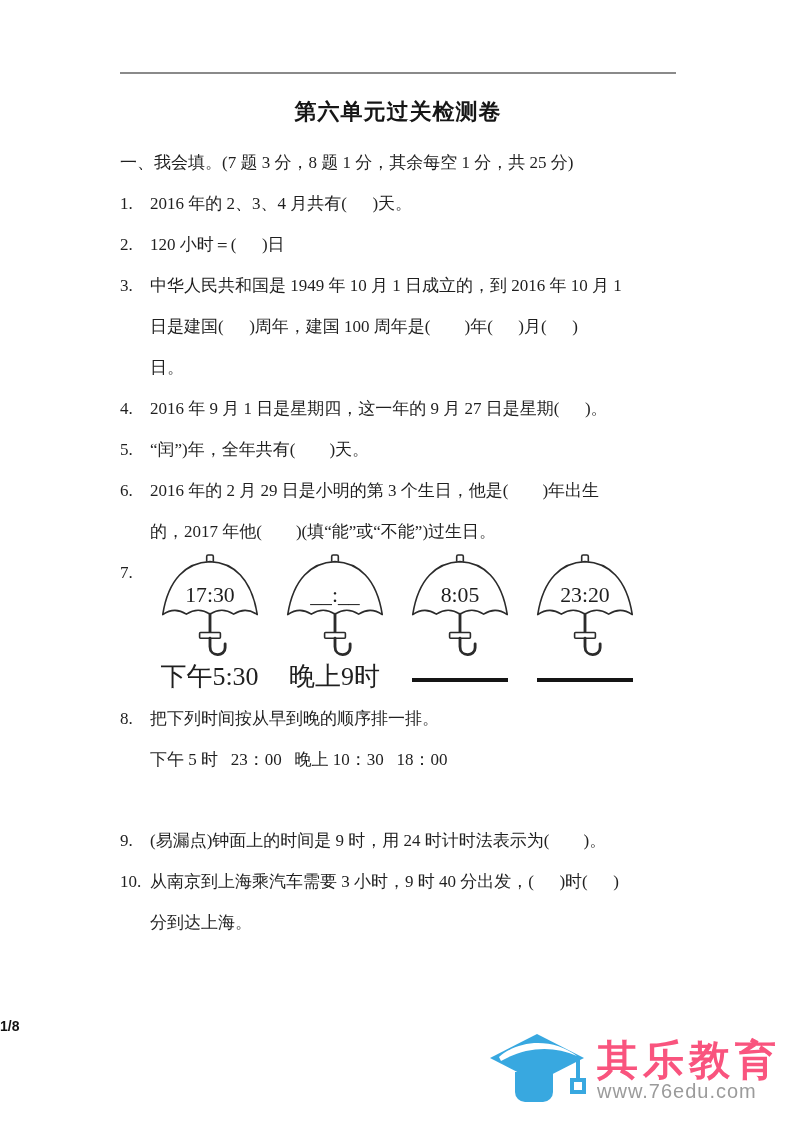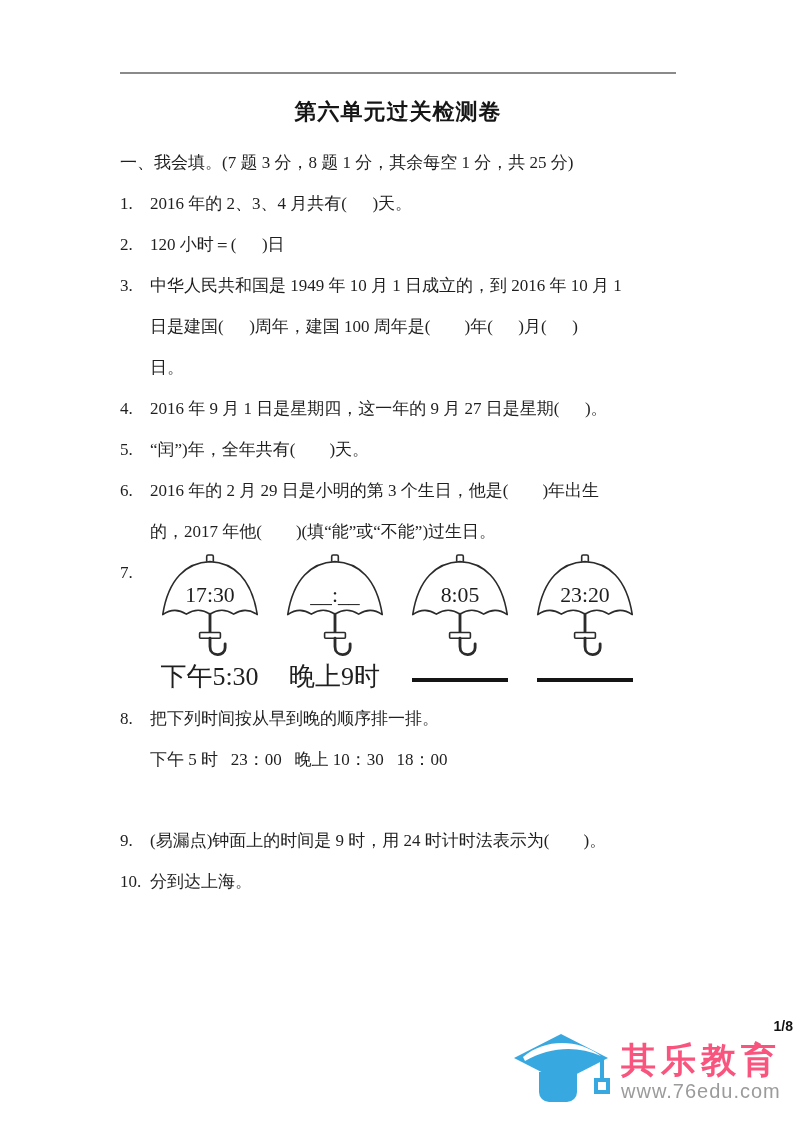--- a/index.html
+++ b/index.html
@@ -91,40 +91,40 @@
     height: 3.5px;
     background: #151515;
     margin: 18px auto 0;
   }
 
   .pagenum {
     position: absolute;
     left: 0;
     top: 1018px;
     width: 100%;
-    text-align: right;
+    text-align: left;
     font-family: "Liberation Sans", "DejaVu Sans", sans-serif;
     font-weight: bold;
     font-size: 14px;
     color: #111111;
   }
   .logo {
     position: absolute;
     right: 12px;
     bottom: 10px;
     display: flex;
     align-items: center;
     gap: 10px;
   }
   .logo-icon { display: block; width: 100px; height: 80px; }
   .logo-text { text-align: left; }
   .brand-name {
     font-family: "Liberation Sans", "DejaVu Sans", sans-serif;
     font-weight: bold;
-    font-size: 35px;
+    font-size: 41px;
     line-height: 38px;
     letter-spacing: 5px;
     color: #f9547e;
   }
   .brand-url {
     font-family: "Liberation Sans", "DejaVu Sans", sans-serif;
     font-weight: normal;
     font-size: 20px;
     line-height: 24px;
     letter-spacing: 1px;
@@ -257,20 +257,21 @@
     <div class="q gap-before">
       <span class="qnum">9.</span>
       <div class="qtext">
         <div class="qline">(易漏点)钟面上的时间是 9 时，用 24 时计时法表示为(        )。</div>
       </div>
     </div>
 
     <div class="q">
       <span class="qnum">10.</span>
       <div class="qtext">
+        <div class="qline">从南京到上海乘汽车需要 3 小时，9 时 40 分出发，(      )时(      )</div>
         <div class="qline">分到达上海。</div>
       </div>
     </div>
 
   </div>
 
   <div class="pagenum">1/8</div>
 
   <div class="logo">
     <svg class="logo-icon" viewBox="0 0 100 80">

